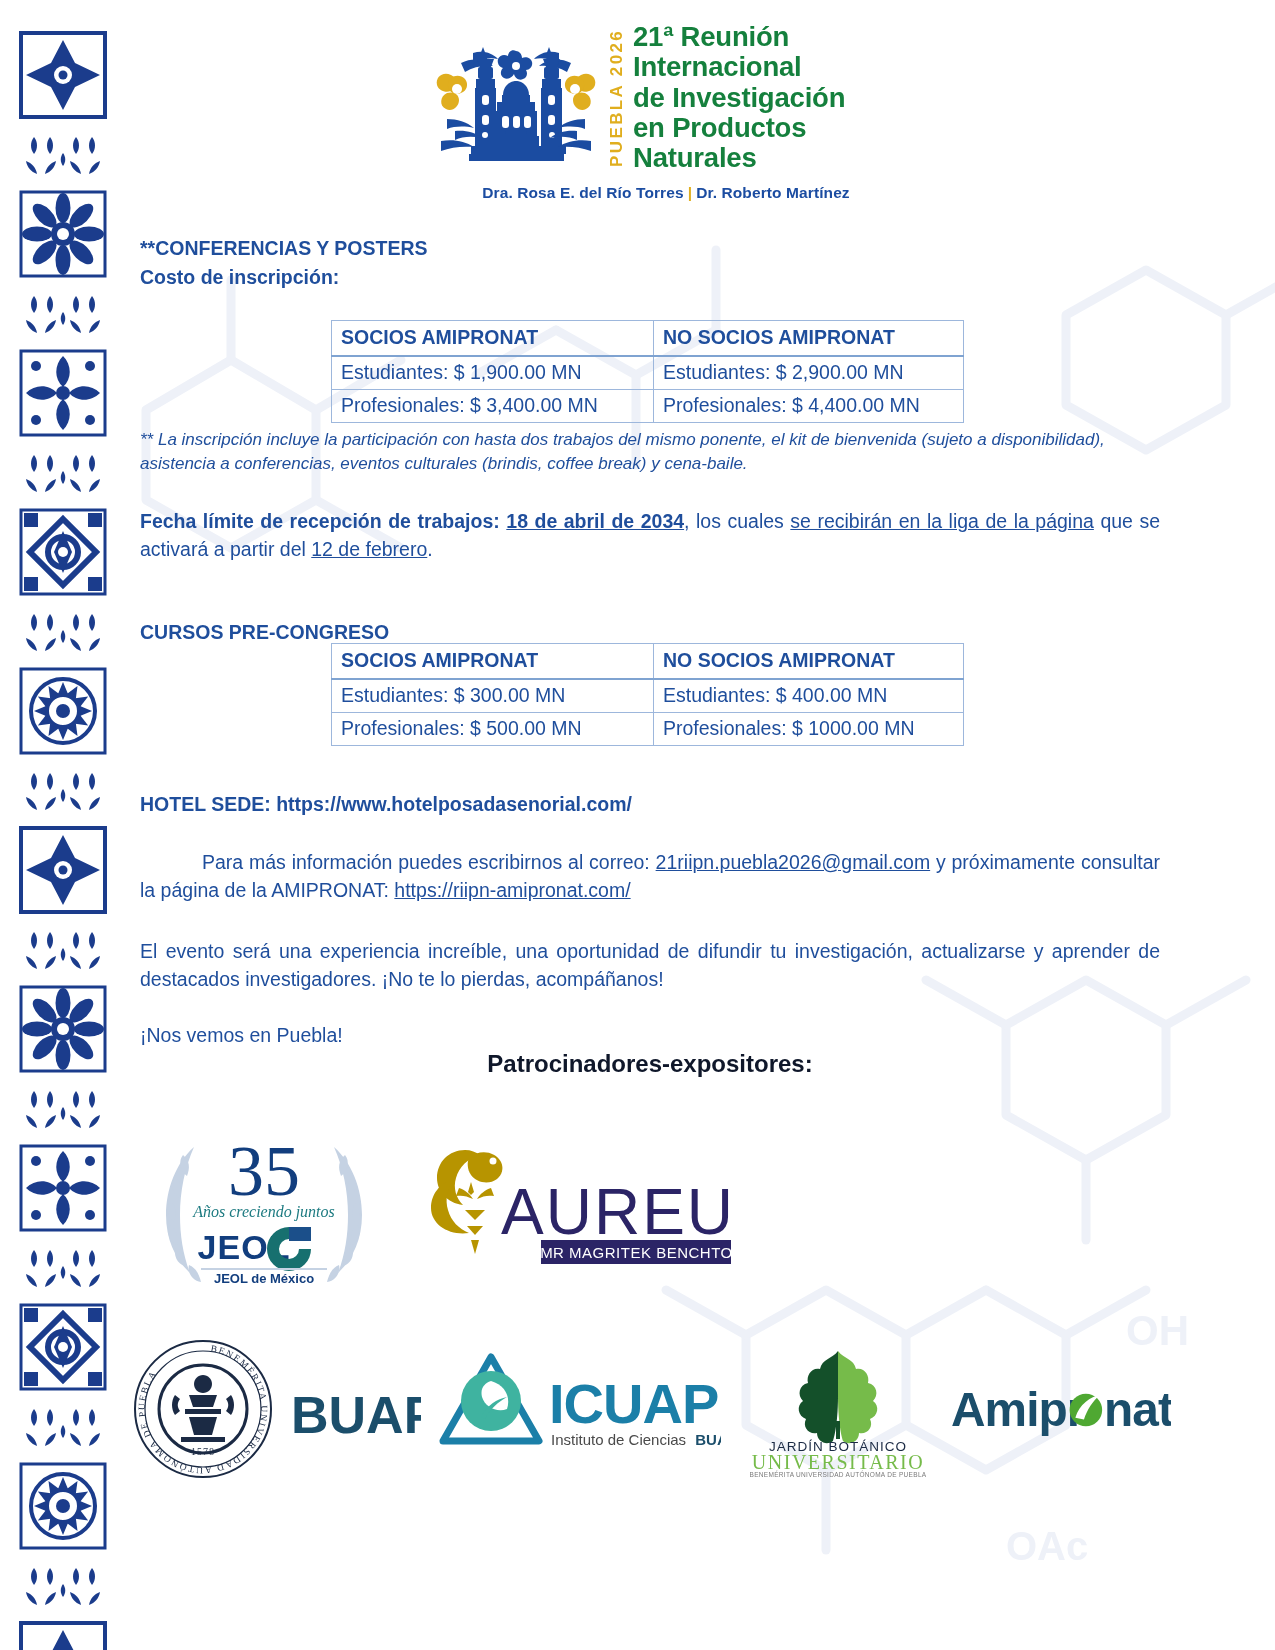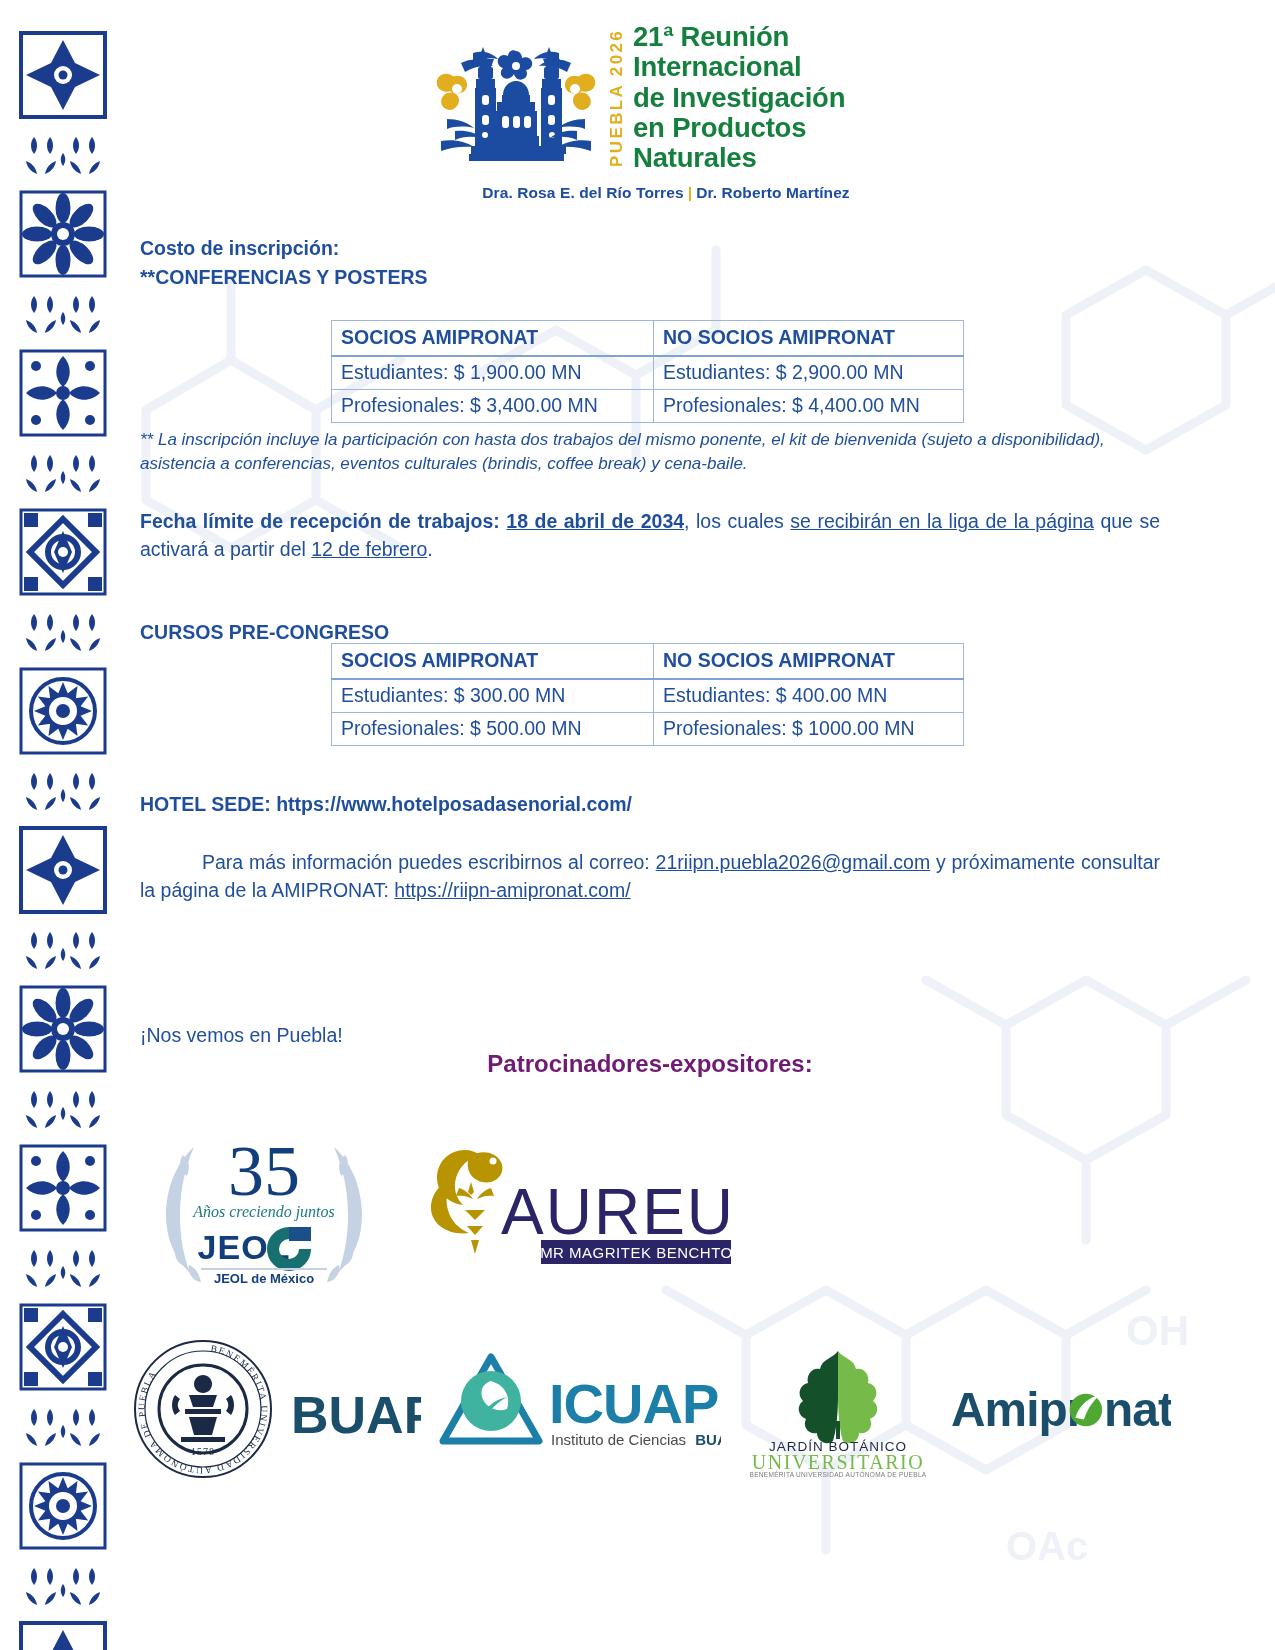--- a/index.html
+++ b/index.html
@@ -84,21 +84,21 @@
   }
   table.price td{
     text-align:left;font-weight:normal;padding:4px 9px 5px 9px;
     border:1px solid #9DB7DC;
   }
   table.price col.c1{width:322px;}
   table.price col.c2{width:310px;}
 
   
   #sponsors-title{
-    text-align:center;font-size:24px;font-weight:bold;color:#701a75;
+    text-align:center;font-size:24px;font-weight:bold;color:#0f172a;
   }
   .logo-row{display:flex;align-items:center;}
   .logo-cell{display:flex;align-items:center;justify-content:center;}
   .logo-cell svg{display:block;}
 </style>
 </head>
 <body>
 
 <div id="tile-strip">
     <div class="tile" style="top: 30px;">
@@ -609,22 +609,22 @@
         <div>en Productos</div>
         <div>Naturales</div>
       </div>
     </div>
     <div id="logo-chairs">
       <span>Dra. Rosa E. del Río Torres</span><span class="sep">|</span><span>Dr. Roberto Martínez</span>
     </div>
   </div>
 
   <div class="body-col" style="top:234px;">
+    <h2 class="sec">**CONFERENCIAS Y POSTERS</h2>
     <h2 class="sec">Costo de inscripción:</h2>
-    <h2 class="sec">**CONFERENCIAS Y POSTERS</h2>
   </div>
 
   <div class="body-col" style="top:320px;left:205px;width:640px;">
     <table class="price">
       <colgroup>
           <col class="c1">
           <col class="c2">
         </colgroup>
       <thead>
         <tr>
@@ -695,20 +695,23 @@
 
   <div class="body-col" style="top:849px;width:1020px;">
     <p class="body just">
       <span class="indent"></span><span>Para más información puedes escribirnos al correo:</span>
       <span class="u">21riipn.puebla2026@gmail.com</span>
       <span>y próximamente consultar la página de la AMIPRONAT:</span>
       <span class="u">https://riipn-amipronat.com/</span>
     </p>
   </div>
 
+  <div class="body-col" style="top:938px;width:1020px;">
+    <p class="body just">El evento será una experiencia increíble, una oportunidad de difundir tu investigación, actualizarse y aprender de destacados investigadores. ¡No te lo pierdas, acompáñanos!</p>
+  </div>
   <div class="body-col" style="top:1022px;">
     <p class="body">¡Nos vemos en Puebla!</p>
   </div>
 
   <div class="body-col" style="top:1050px;width:1020px;">
     <div id="sponsors-title">Patrocinadores-expositores:</div>
   </div>
 
   <div class="logo-row" style="position:absolute;left:0;top:1102px;width:1040px;height:190px;">
 

